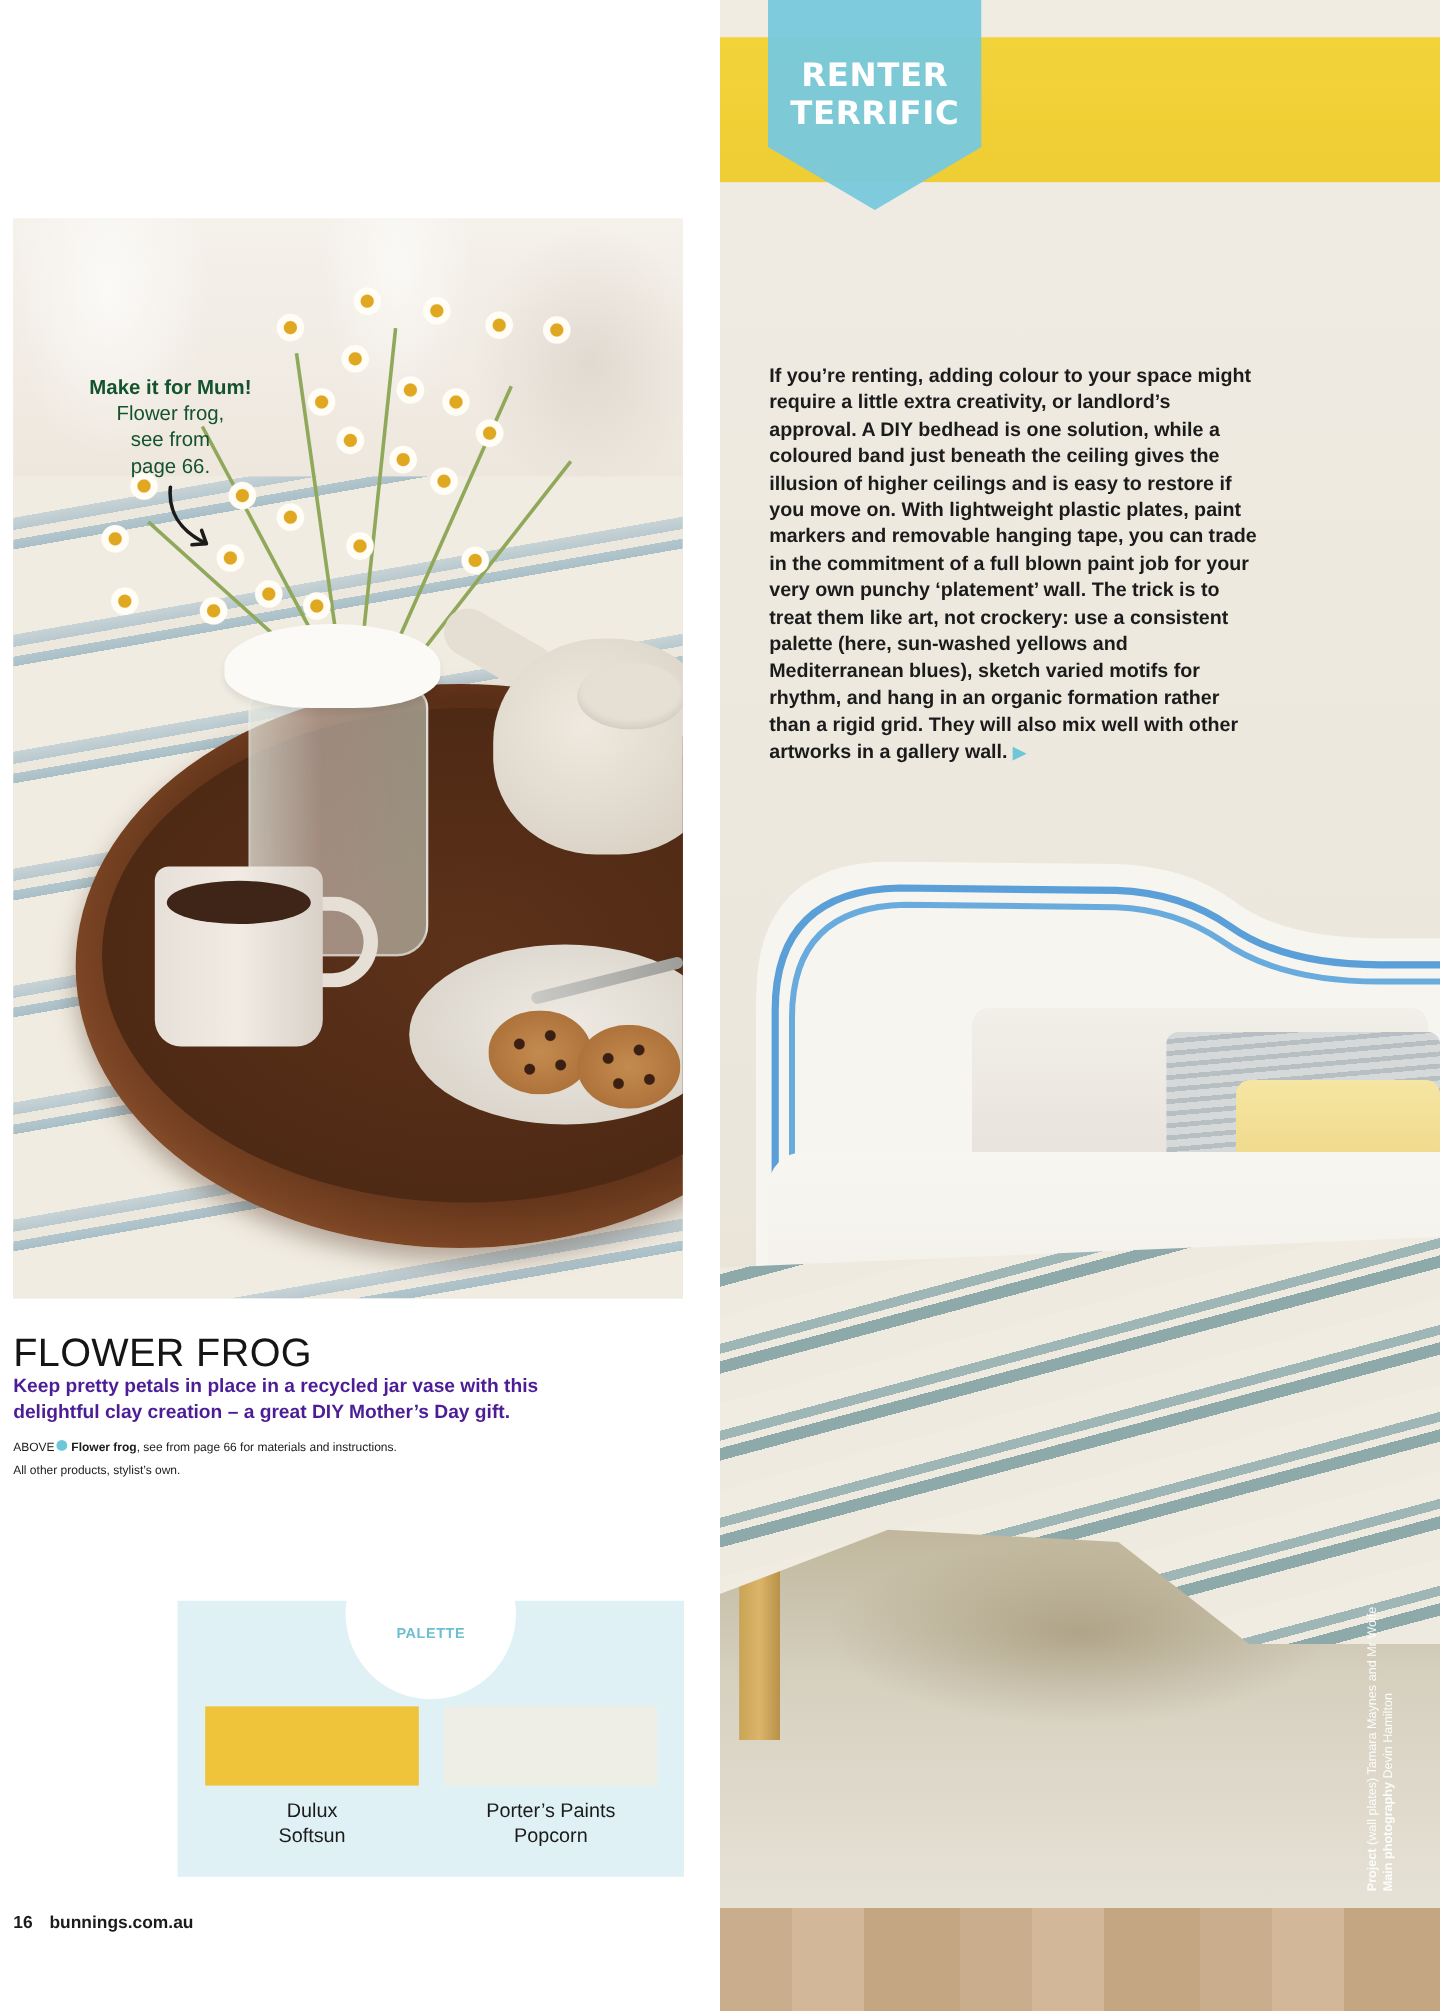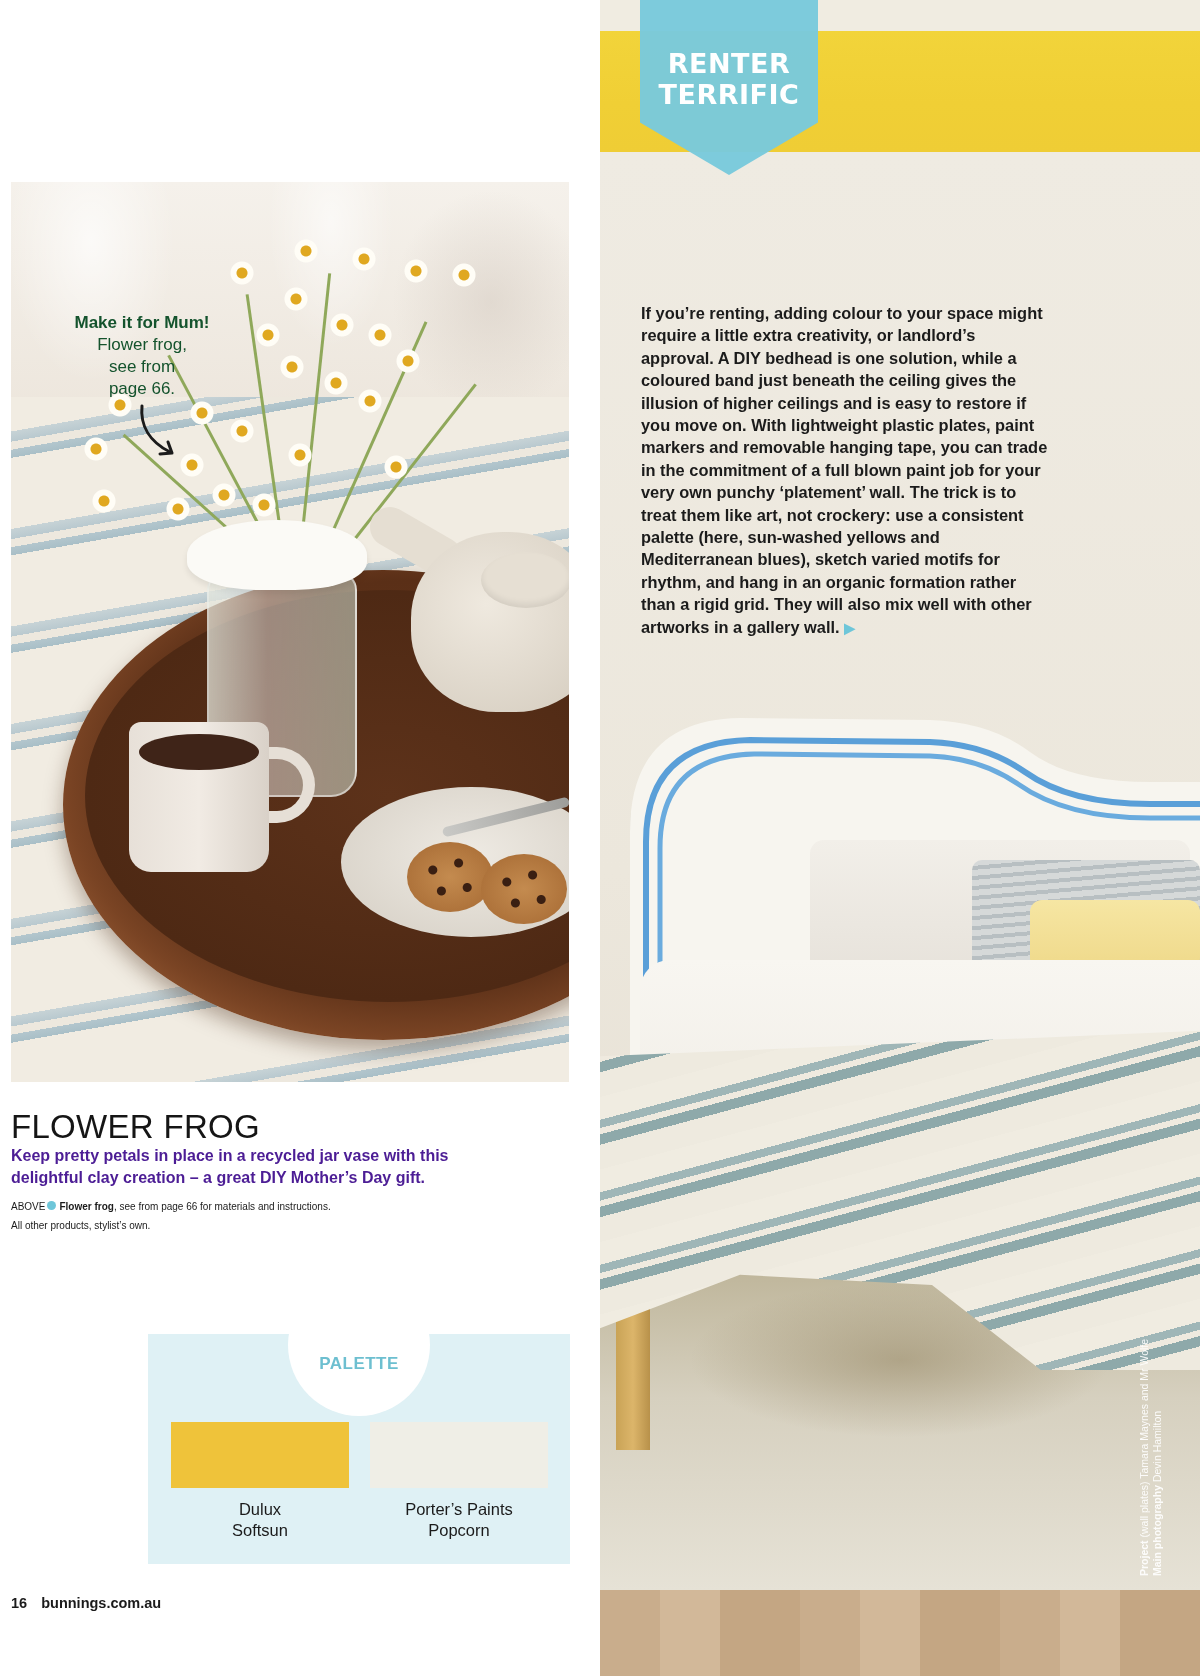--- a/index.html
+++ b/index.html
@@ -129,21 +129,21 @@
   .palette {
     position: absolute; left: 148px; top: 1334px; width: 422px; height: 230px;
     background: #dff1f5;
   }
   .palette-notch {
     position: absolute; left: 140px; top: -60px; width: 142px; height: 142px; border-radius: 50%;
     background: #ffffff;
   }
   .palette-title {
     position: absolute; left: 0; width: 100%; top: 20px; text-align: center;
-    font-family: "Liberation Sans", sans-serif; font-weight: bold; font-size: 17px; color: #6dbfd0; letter-spacing: 0.5px;
+    font-family: "Liberation Sans", sans-serif; font-weight: bold; font-size: 12px; color: #6dbfd0; letter-spacing: 0.5px;
   }
   .swatch { position: absolute; top: 88px; width: 178px; height: 66px; }
   .swatch-label {
     position: absolute; top: 165px; width: 178px; text-align: center;
     font-family: "Liberation Sans", sans-serif; font-size: 16.5px; line-height: 21px; color: #1b1b1b;
   }
 
   .folio {
     position: absolute; left: 11px; top: 1595px;
     font-family: Liberation Sans, sans-serif; font-weight: bold; font-size: 14.5px; color: #1b1b1b;

